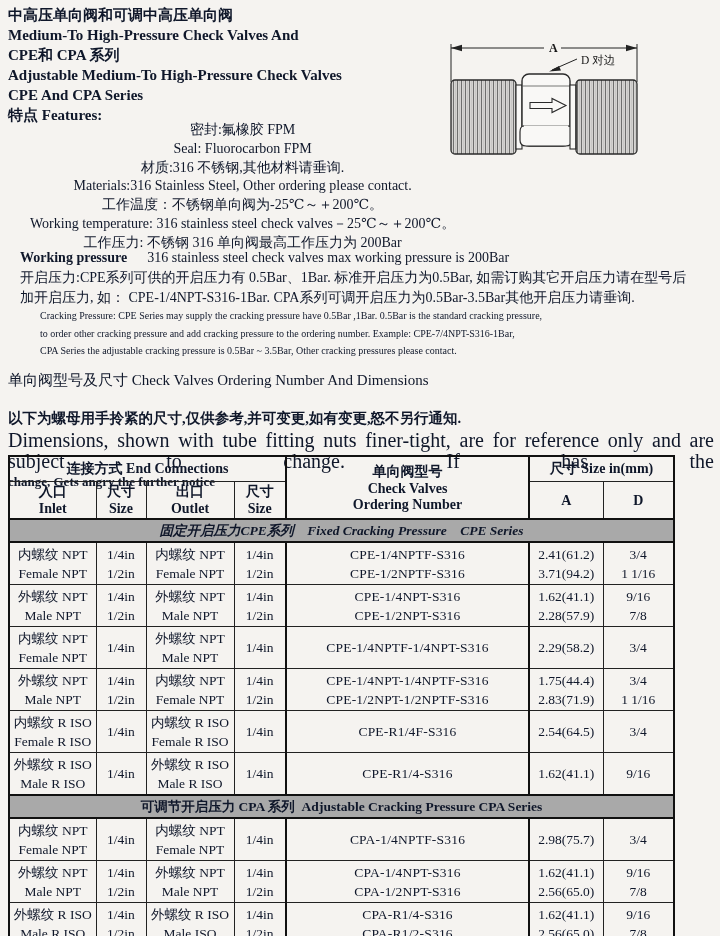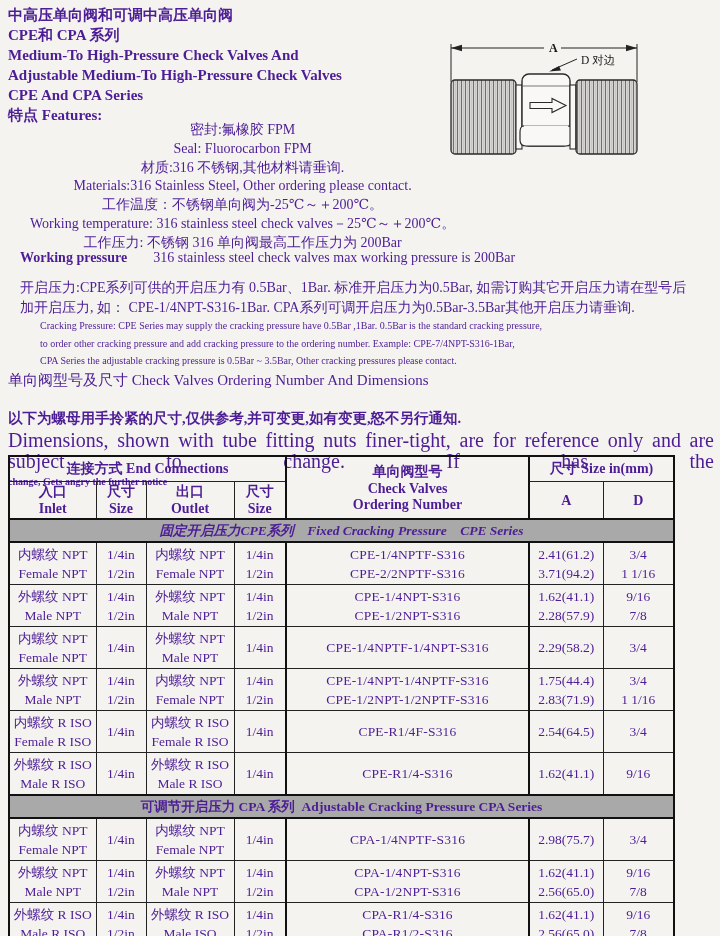--- a/index.html
+++ b/index.html
@@ -1,37 +1,37 @@
 <!DOCTYPE html>
 <html><head>
 <meta charset="utf-8">
 <style>
   html,body{margin:0;padding:0;}
   .page{
     position:relative;
     width:720px;height:936px;
     background:#f5f3f0;
-    color:#4c1d95;
+    color:#0f172a;
     font-family:"Liberation Serif","DejaVu Serif",serif;
     overflow:hidden;
   }
   .titles{position:absolute;top:5px;left:8px;line-height:20px;}
   .titles div{font-weight:bold;font-size:15px;white-space:nowrap;}
   .features-block{position:absolute;top:121px;left:30px;line-height:18.8px;font-size:14px;text-align:center;}
   .features-block div{white-space:nowrap;}
   .wp-line{position:absolute;top:250px;left:20px;font-size:14px;white-space:nowrap;}
-  .wp-line b{font-weight:bold;margin-right:26px;}
-  .cracking-block{position:absolute;top:278px;left:20px;}
+  .wp-line b{font-weight:bold;margin-right:20px;}
+  .cracking-block{position:absolute;top:268px;left:20px;}
   .cracking-block .zh{font-size:14px;line-height:19.5px;white-space:nowrap;}
   .cracking-block .en{font-size:10px;line-height:17.5px;white-space:nowrap;margin-left:20px;}
   .ordering-block{position:absolute;top:370px;left:8px;width:706px;}
   .ordering-heading{font-weight:normal;font-size:15px;line-height:21px;white-space:nowrap;}
   .ordering-note-zh{font-weight:bold;font-size:14.5px;line-height:23px;white-space:nowrap;margin-top:16px;}
   .ordering-note-en1{font-weight:normal;font-size:20px;line-height:21px;text-align:justify;text-align-last:justify;}
-  .ordering-note-en2{font-weight:bold;font-size:10px;line-height:20px;white-space:nowrap;}
+  .ordering-note-en2{font-weight:bold;font-size:13px;line-height:20px;white-space:nowrap;}
 
   
   .dims{
     position:absolute;top:455px;left:8px;
     border-collapse:collapse;
     border:2.5px solid #111;
     table-layout:fixed;width:666px;
     font-size:13.5px;
   }
   .dims th,.dims td{
@@ -56,22 +56,22 @@
   .diagram{position:absolute;top:38px;left:448px;width:226px;height:122px;}
   .diagram svg{display:block;}
 </style>
 </head>
 <body>
 
 <div class="page">
 
   <div class="titles">
     <div>中高压单向阀和可调中高压单向阀</div>
+    <div>Medium-To High-Pressure Check Valves And</div>
     <div>CPE和 CPA 系列</div>
-    <div>Medium-To High-Pressure Check Valves And</div>
     <div>Adjustable Medium-To High-Pressure Check Valves</div>
     <div>CPE And CPA Series</div>
     <div>特点  Features:</div>
   </div>
 
   <div class="features-block">
     <div>密封:氟橡胶 FPM</div>
     <div>Seal: Fluorocarbon FPM</div>
     <div>材质:316 不锈钢,其他材料请垂询.</div>
     <div>Materials:316 Stainless Steel, Other ordering please  contact.</div>
@@ -194,21 +194,21 @@
           <td>
             <div>内螺纹 NPT</div>
             <div>Female NPT</div>
           </td>
           <td class="bR">
             <div>1/4in</div>
             <div>1/2in</div>
           </td>
           <td class="model-cell bR">
             <div>CPE-1/4NPTF-S316</div>
-            <div>CPE-2/2NPTF-S316</div>
+            <div>CPE-1/2NPTF-S316</div>
           </td>
           <td>
             <div>2.41(61.2)</div>
             <div>3.71(94.2)</div>
           </td>
           <td>
             <div>3/4</div>
             <div>1 1/16</div>
           </td>
         </tr>

